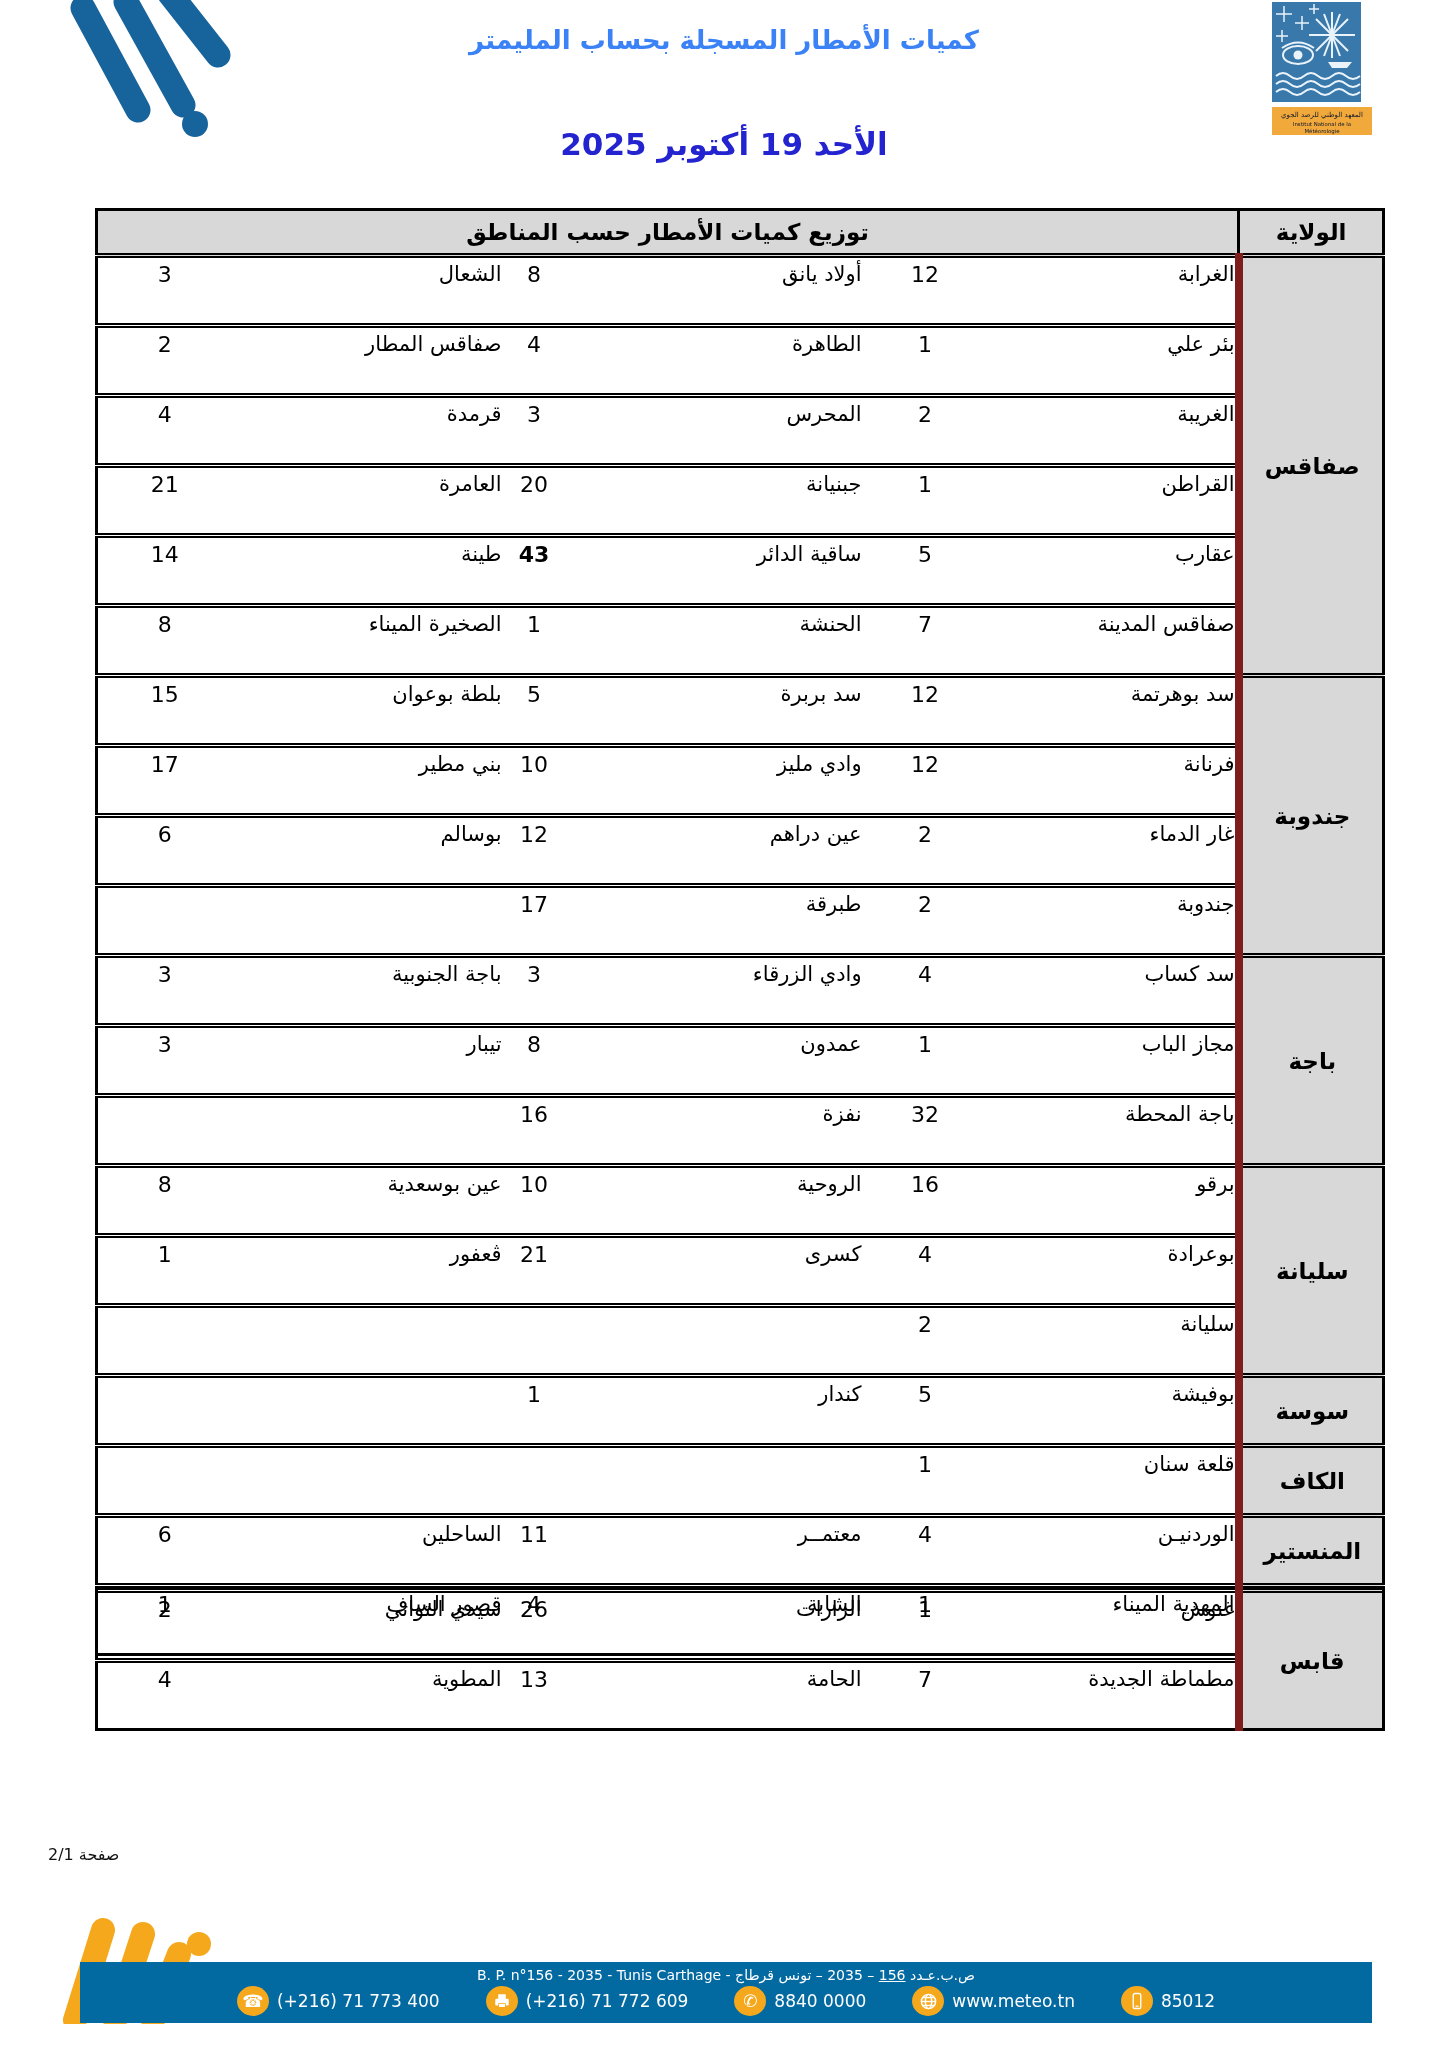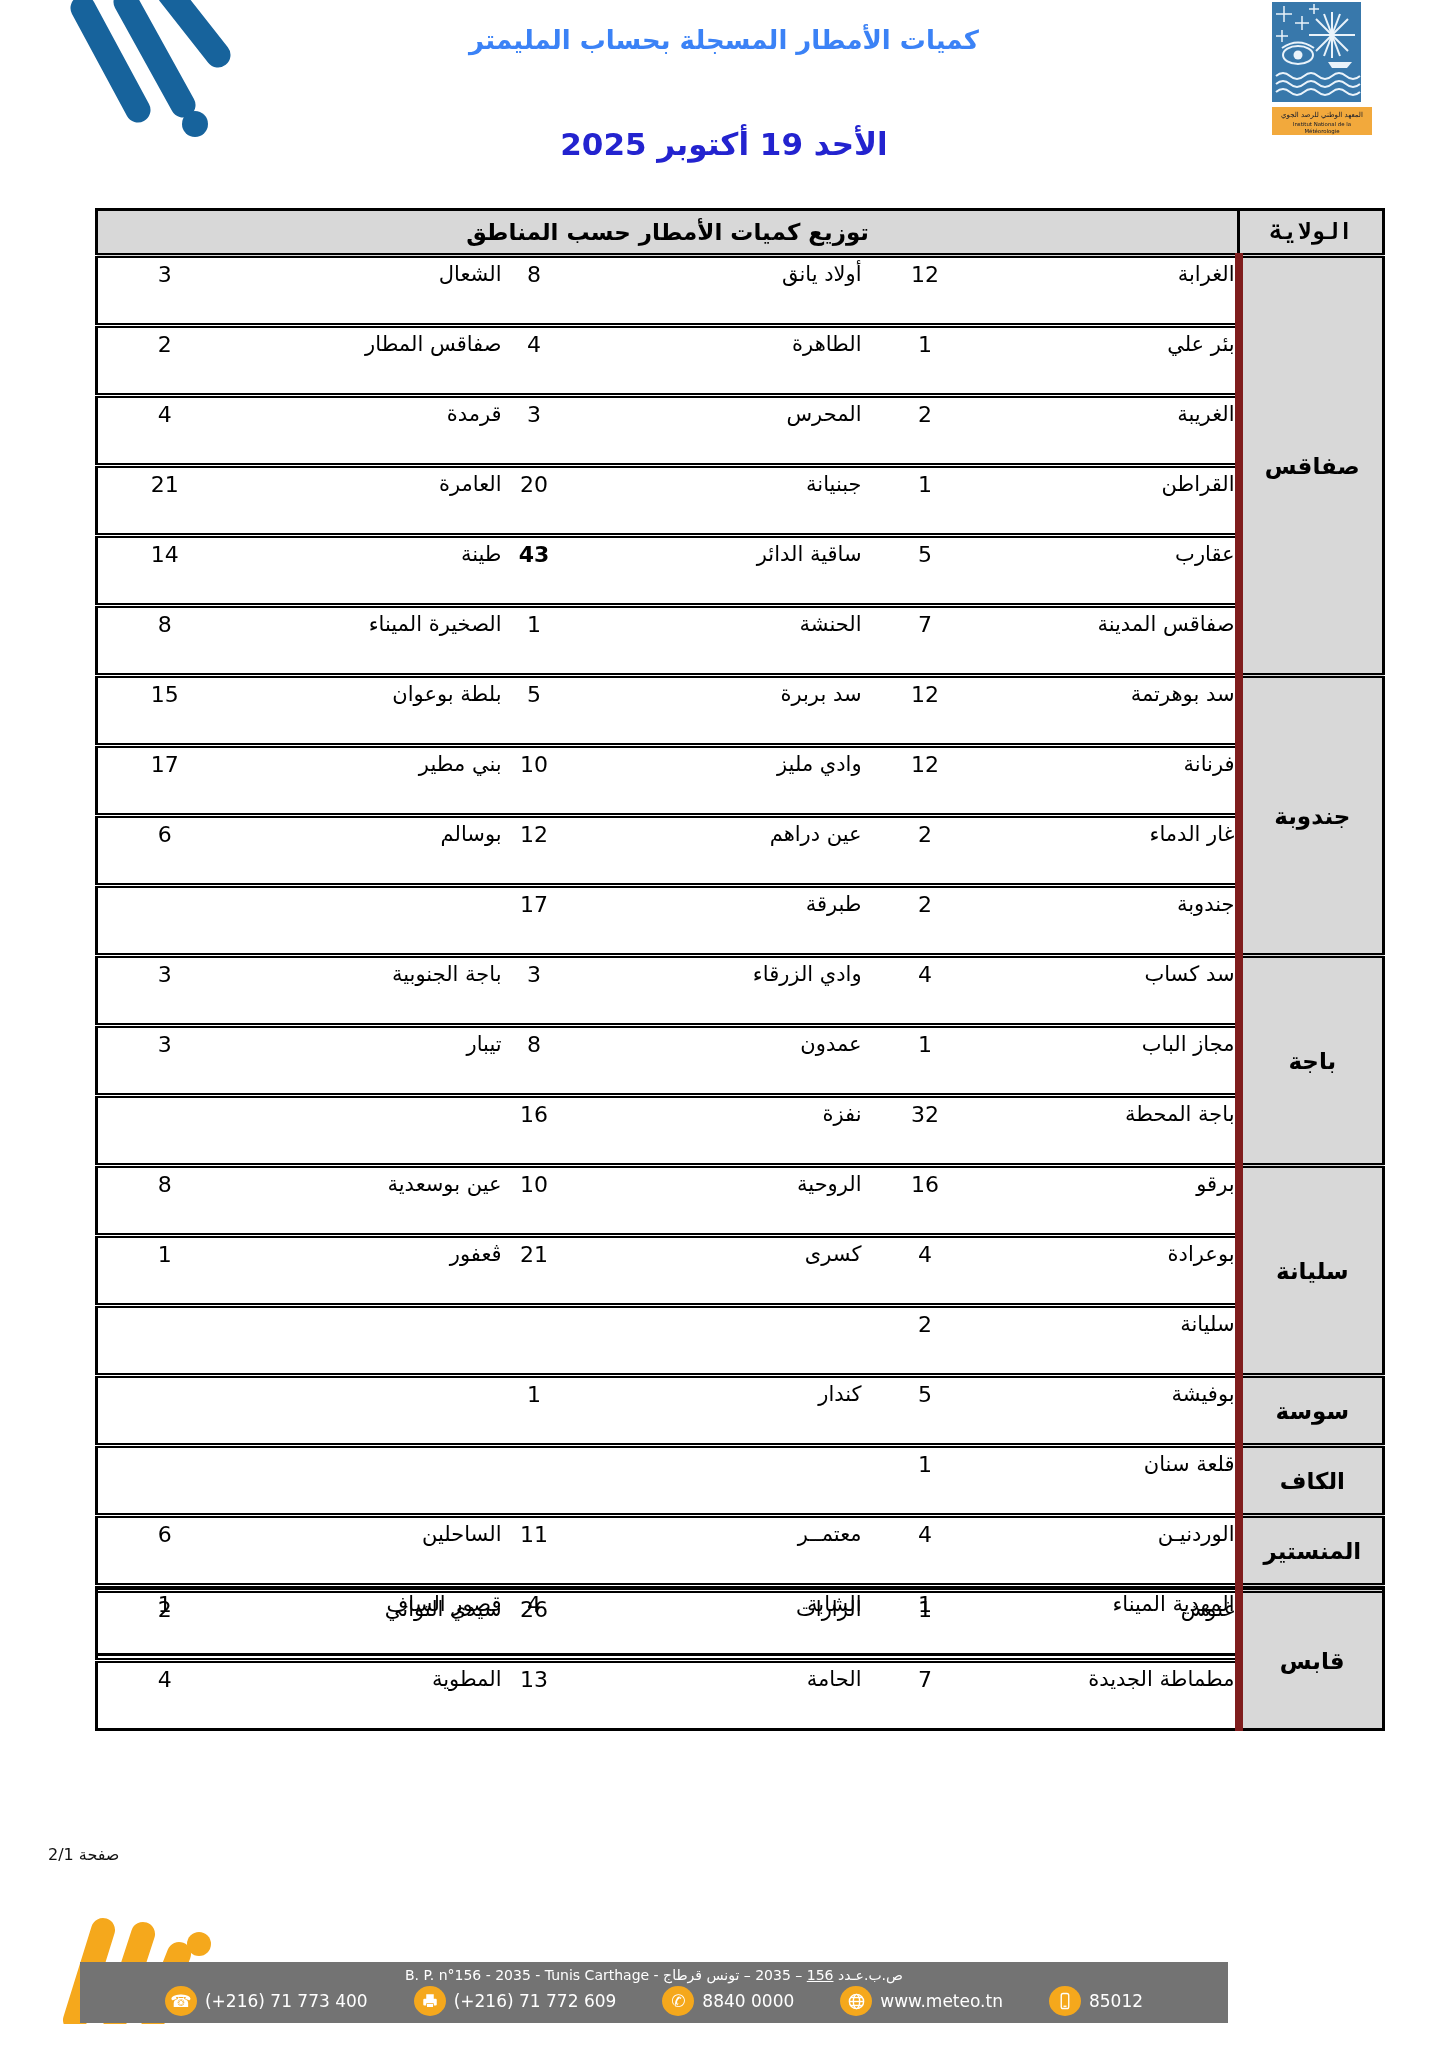--- a/index.html
+++ b/index.html
@@ -24,37 +24,37 @@
   #main-table-wrap{top:208px;}
   #south-table-wrap{top:1588px;}
   table.rain{border-collapse:collapse;width:1287px;table-layout:fixed;direction:rtl;
              font-size:21px;color:#000;}
   table.rain{border:3px solid #000;}
   td,th{padding:0;vertical-align:top;}
   th{background:#d8d8d8;border-bottom:5px double #000;height:42px;
      font-size:23px;font-weight:bold;vertical-align:middle;}
   td.wilaya{background:#d8d8d8;border-left:8px solid #7f1d1d;border-top:5px double #000;
             font-weight:bold;font-size:23px;text-align:center;vertical-align:middle;}
-  th.wilaya-h{border-left:3px solid #000;font-family:Liberation Mono, monospace;}
+  th.wilaya-h{border-left:3px solid #000;}
   td.cell{border-top:5px double #000;height:61px;padding-top:4px;}
   td.sname{text-align:right;}
   td.sname.p1{padding-left:4px;}
   td.sname.p2{padding-left:35px;}
   td.sname.p3{padding-left:6px;}
   td.val{text-align:center;font-size:22px;}
   td.val.bold{font-weight:bold;}
   tr.grp-first td.cell{border-top:5px double #000;}
 
   
   .page-num{position:absolute;top:1845px;left:0;width:100%;text-align:left;
             font-size:16px;direction:rtl;color:#111;padding-left:48px;}
 
   
-  .footer-bar{position:absolute;left:80px;top:1962px;width:1148px;height:61px;
-              background:#737373;color:#fff;}
+  .footer-bar{position:absolute;left:80px;top:1962px;width:1292px;height:61px;
+              background:#0369a1;color:#fff;}
   .footer-address{margin-top:5px;text-align:center;font-size:14px;white-space:nowrap;}
   .footer-address .ar{direction:rtl;unicode-bidi:isolate;}
   .footer-address .boxnum{text-decoration:underline;}
   .footer-contacts{display:flex;justify-content:center;align-items:center;gap:46px;margin-top:3px;}
   .contact{display:flex;align-items:center;gap:8px;font-size:17px;white-space:nowrap;}
   .contact .circ{width:32px;height:30px;border-radius:50%;background:#f5a81c;
                  display:flex;align-items:center;justify-content:center;
                  color:#fff;font-size:17px;line-height:1;}
   .footer-stripes{position:absolute;left:55px;top:1916px;}
 </style>

